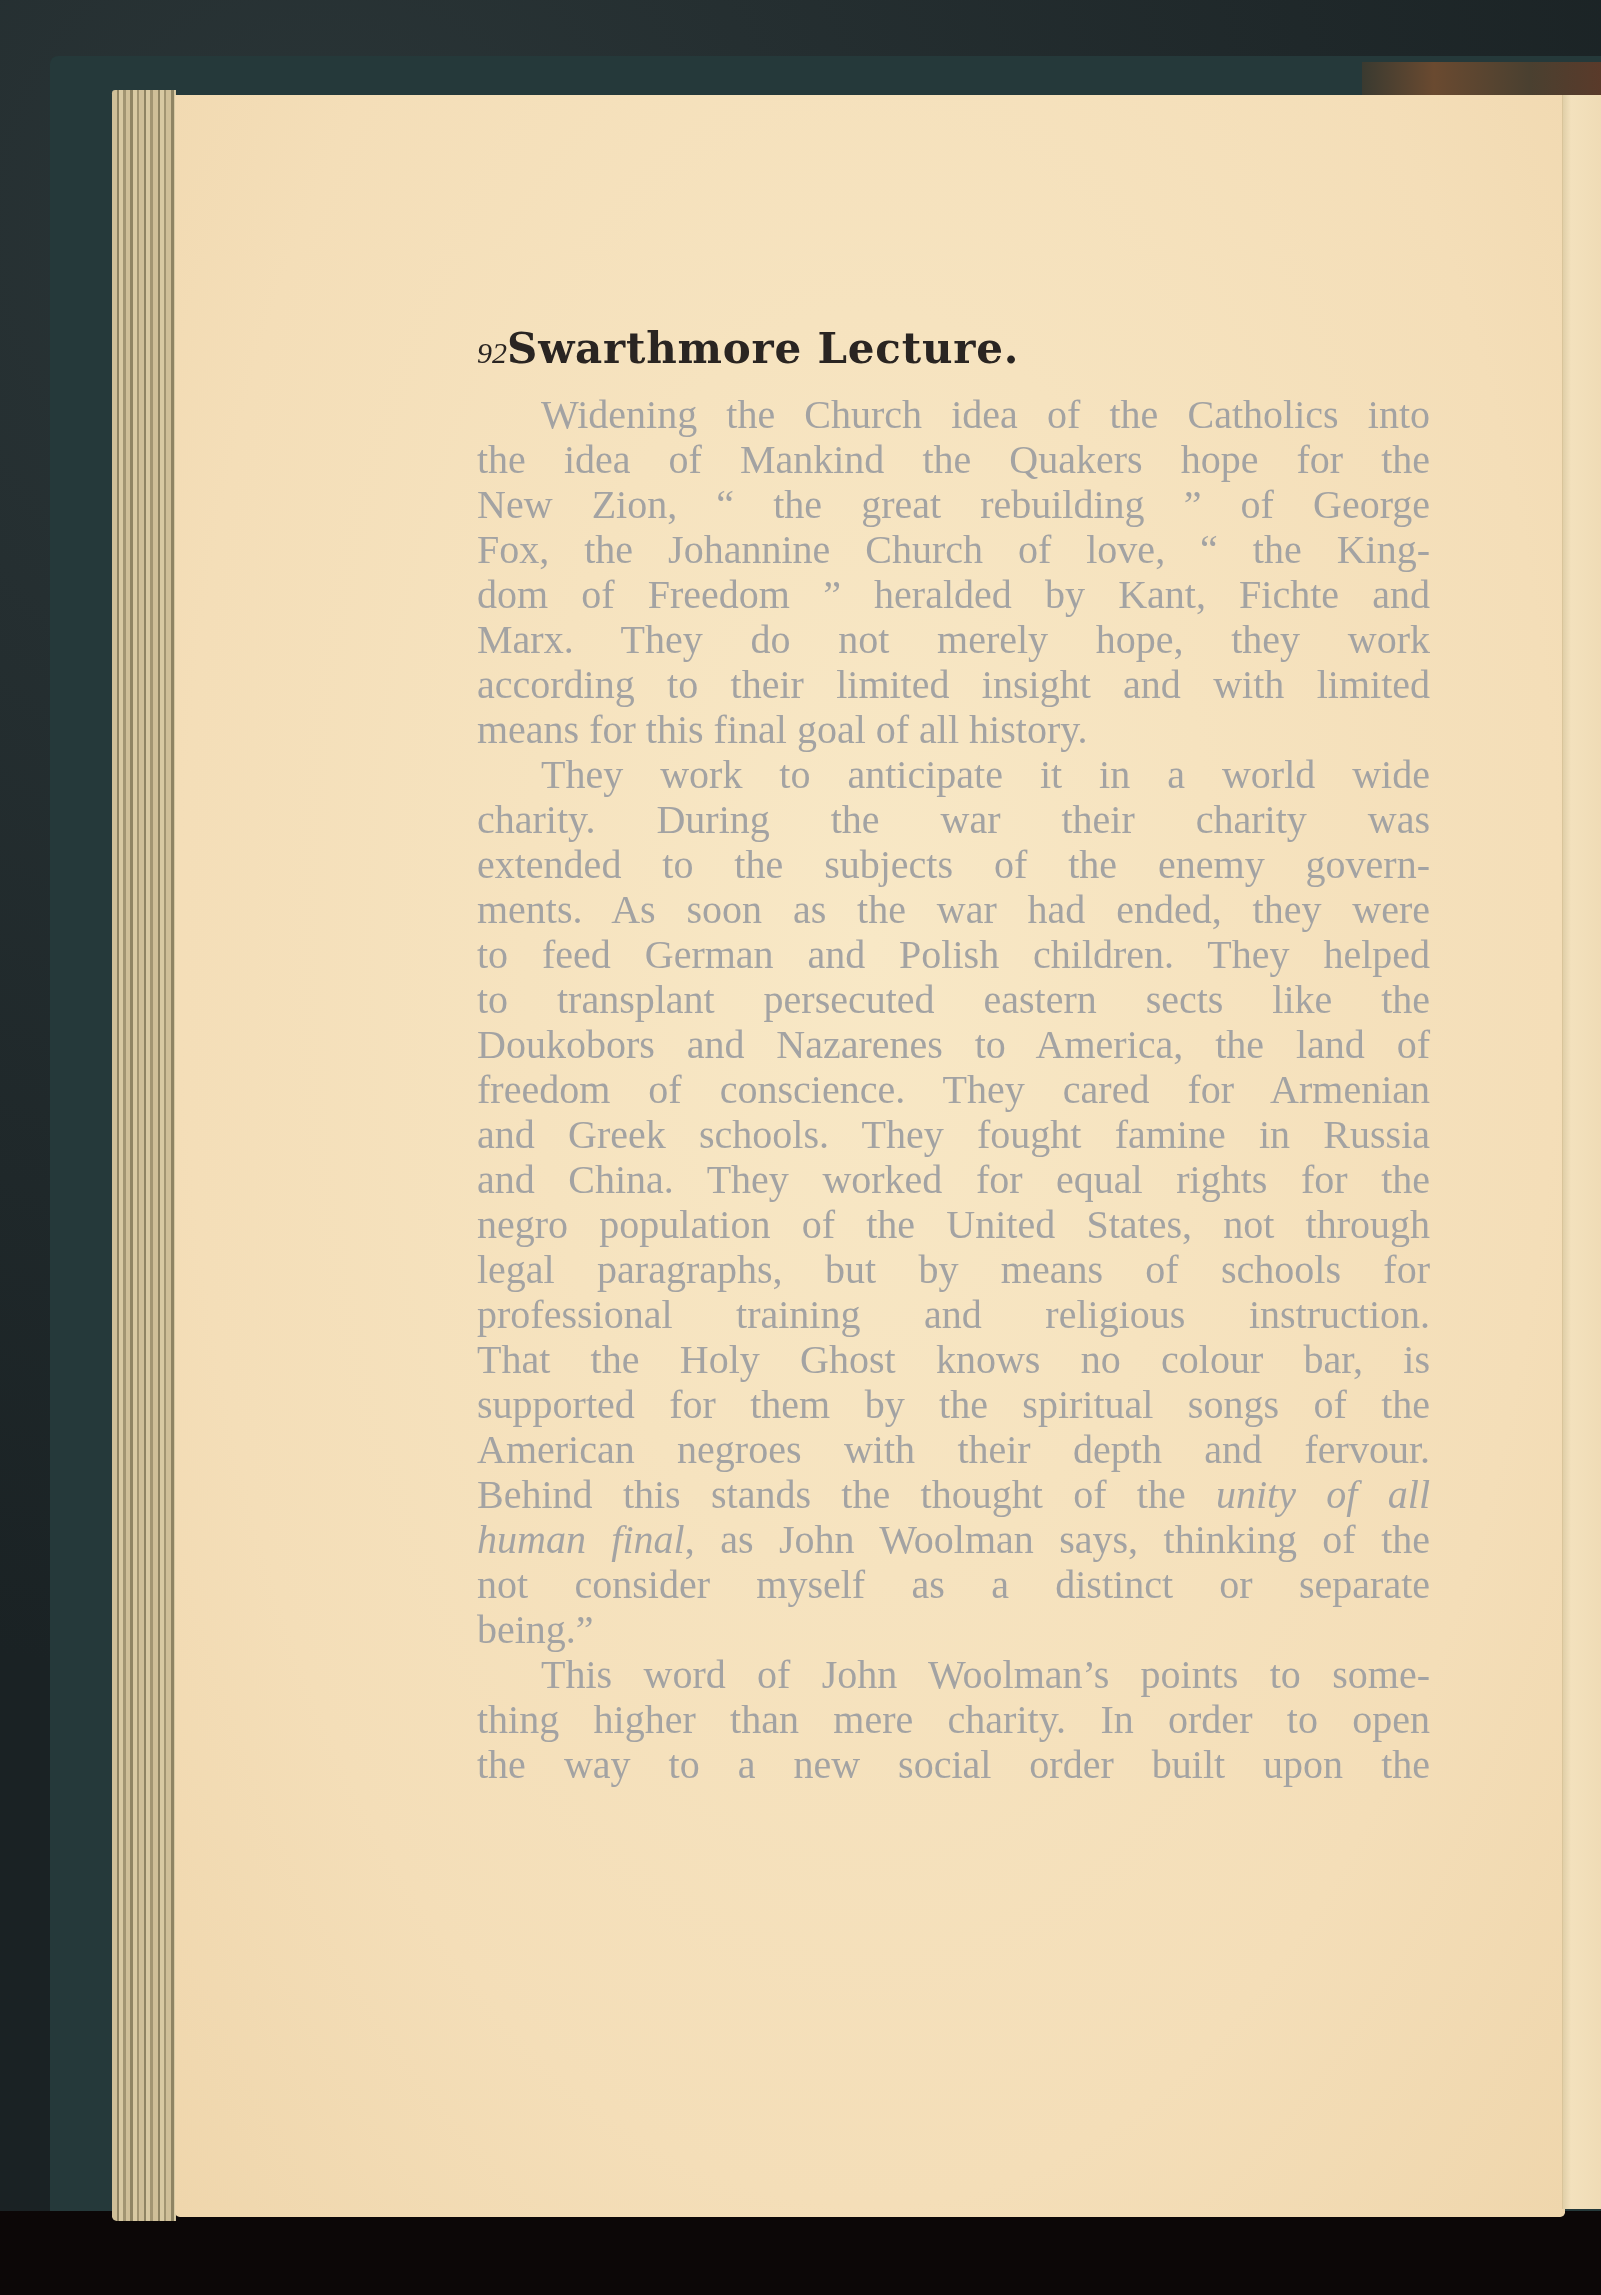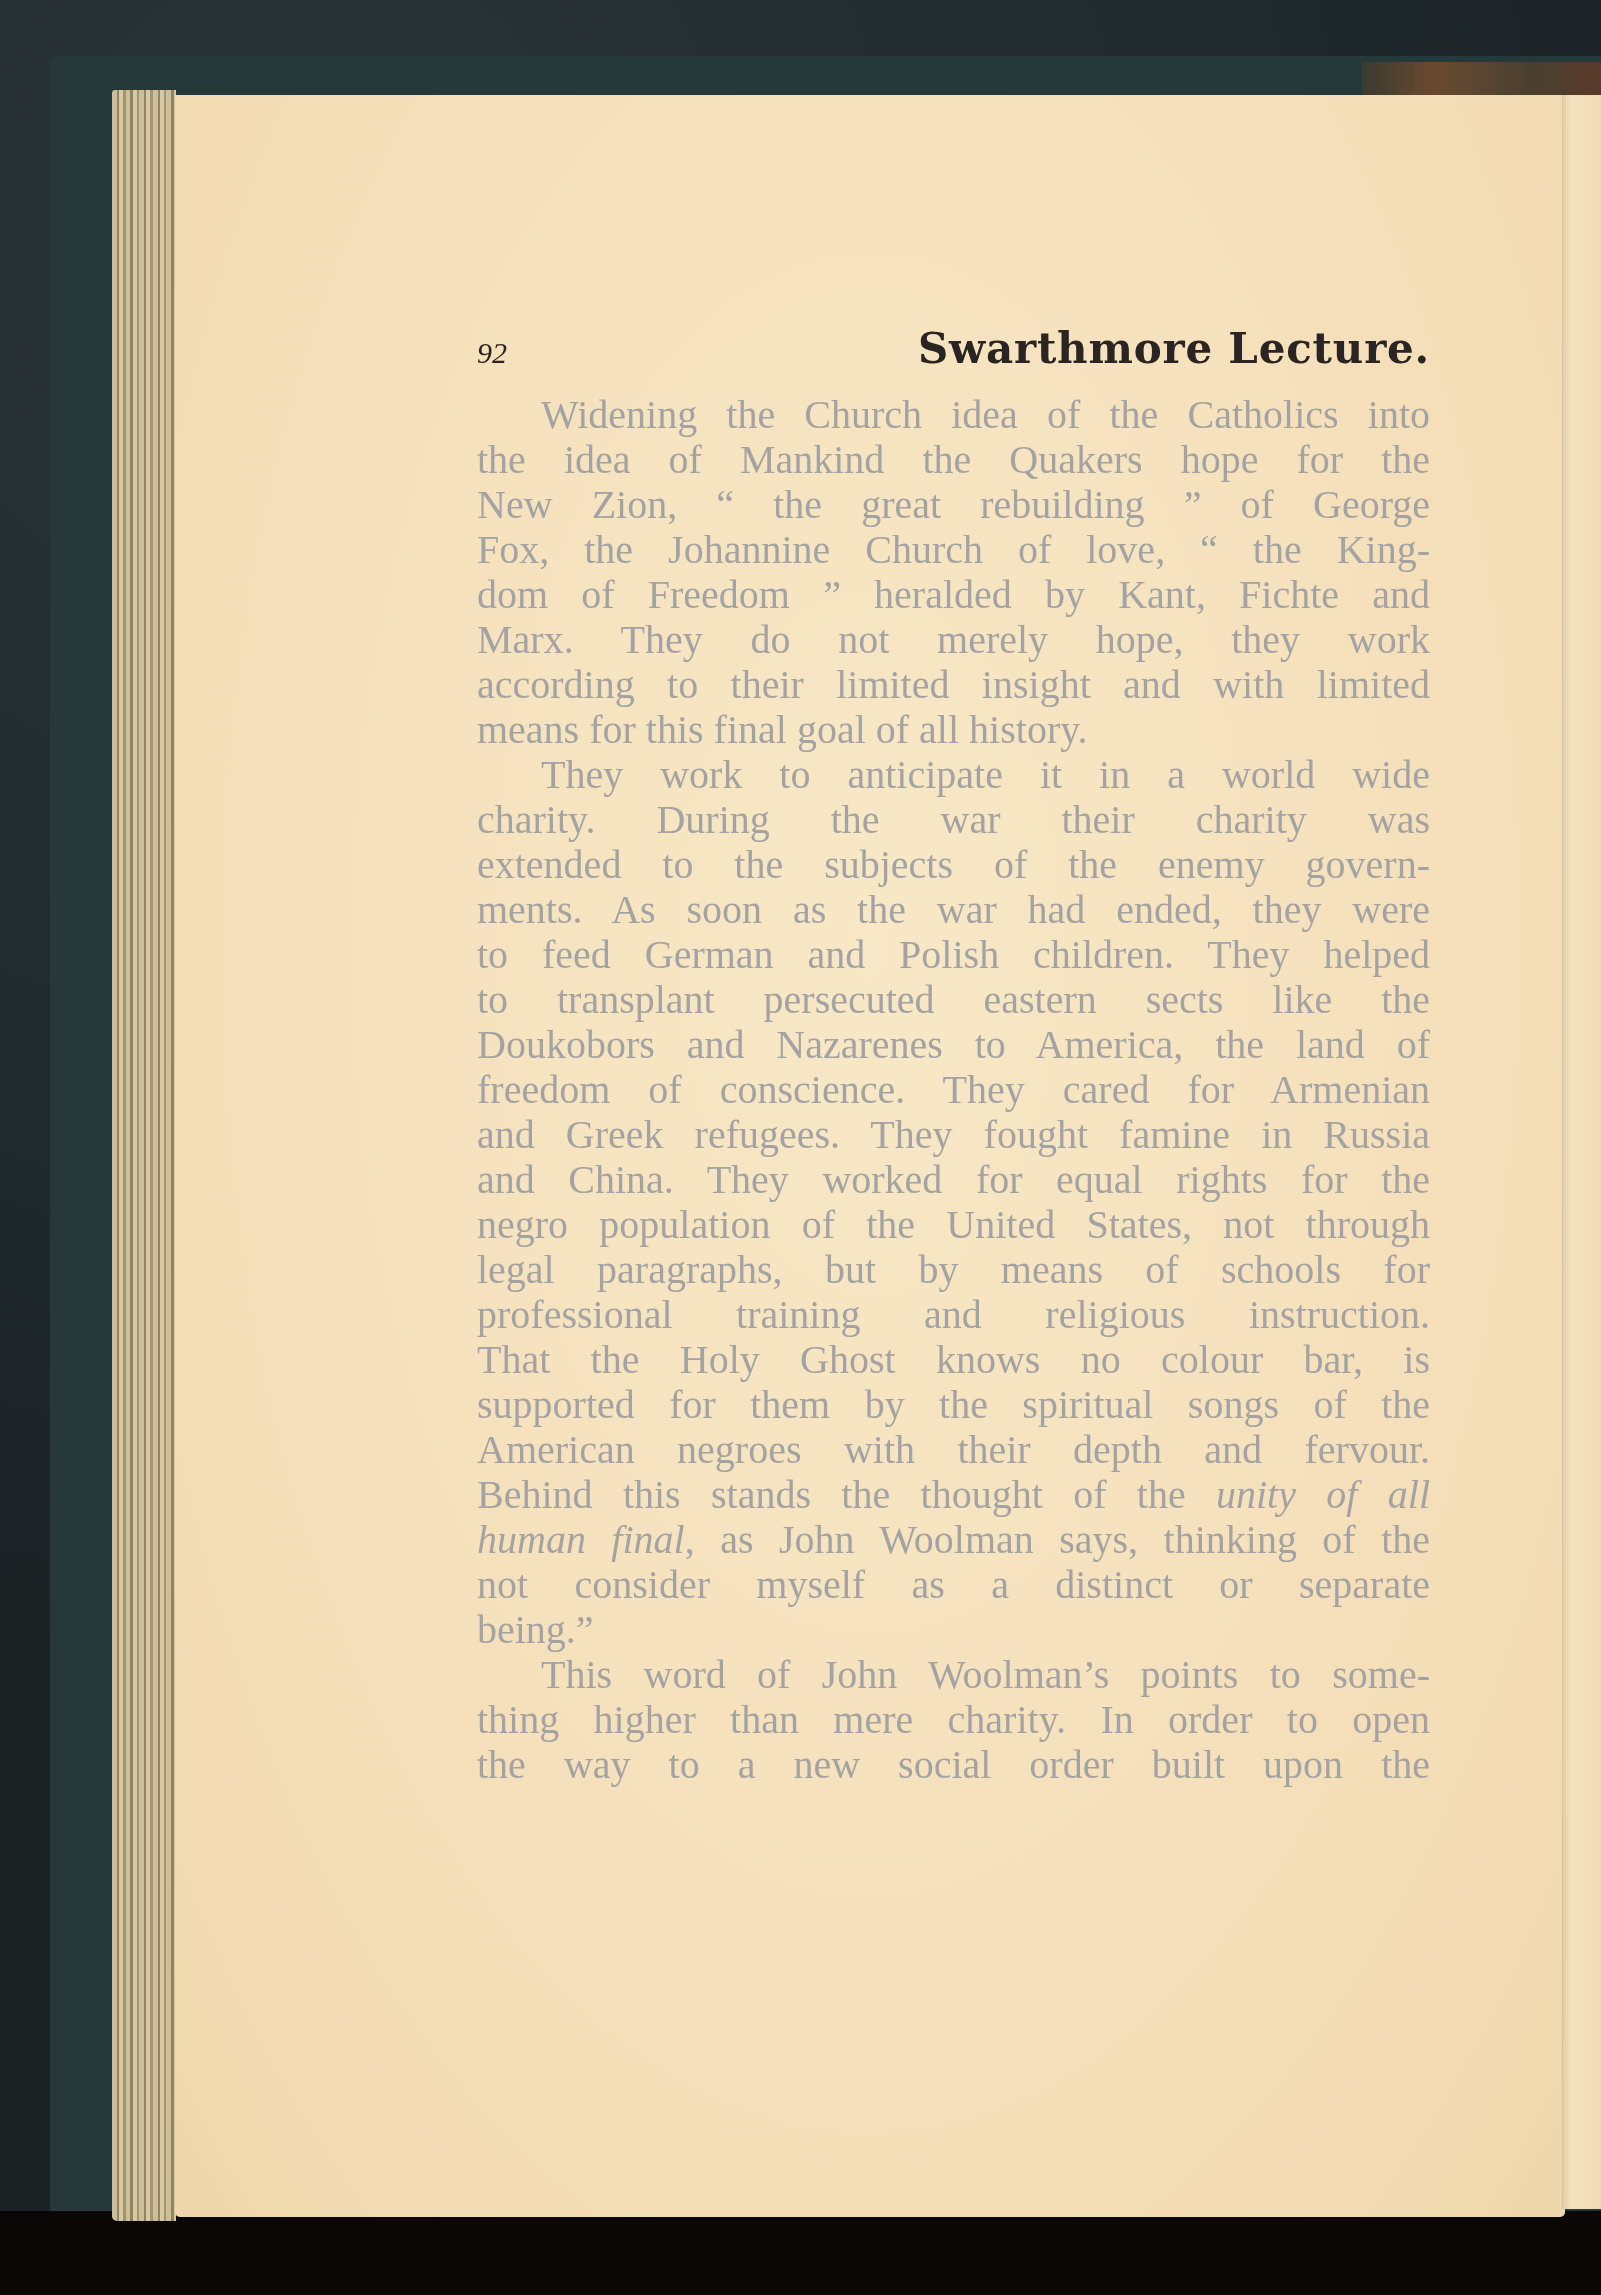--- a/index.html
+++ b/index.html
@@ -39,21 +39,21 @@
       radial-gradient(ellipse at 50% 40%, #f8e8c6 0, #f4deb8 70%, #efd6ac 100%);
     border-bottom-left-radius: 4.8px; border-bottom-right-radius: 4.8px;
   }
   .gutter {
     position: absolute; left: 1562px; top: 95px; width: 40px; height: 2114px;
     background: linear-gradient(90deg, #e0cfa8 0, #f3e1bd 20%, #efdbb5 100%);
     border-left: 1.6px solid #d9c49a;
   }
   .header {
     position: absolute; left: 477px; top: 324px; width: 953px; height: 48px;
-    display: flex; justify-content: space-between; align-items: baseline;
+    display: flex; justify-content: flex-start; align-items: baseline;
     color: #2a2522;
   }
   .page-number {
     font-size: 30px; font-family: "Liberation Serif", serif; font-style: italic;
   }
   .running-head {
     font-size: 42px; font-weight: bold; letter-spacing: 0.8px;
     font-family: "DejaVu Serif", serif;
   }
   .body-text {
@@ -96,21 +96,21 @@
   <span class="line last">means for this final goal of all history.</span>
 
   <span class="line indent">They work to anticipate it in a world wide</span>
   <span class="line">charity.  During the war their charity was</span>
   <span class="line">extended to the subjects of the enemy govern-</span>
   <span class="line">ments.  As soon as the war had ended, they were</span>
   <span class="line">to feed German and Polish children.  They helped</span>
   <span class="line">to transplant persecuted eastern sects like the</span>
   <span class="line">Doukobors and Nazarenes to America, the land of</span>
   <span class="line">freedom of conscience.  They cared for Armenian</span>
-  <span class="line">and Greek refugees.  They fought famine in Russia</span>
+  <span class="line">and Greek schools.  They fought famine in Russia</span>
   <span class="line">and China.  They worked for equal rights for the</span>
   <span class="line">negro population of the United States, not through</span>
   <span class="line">legal paragraphs, but by means of schools for</span>
   <span class="line">professional training and religious instruction.</span>
   <span class="line">That the Holy Ghost knows no colour bar, is</span>
   <span class="line">supported for them by the spiritual songs of the</span>
   <span class="line">American negroes with their depth and fervour.</span>
   <span class="line"><span>Behind this stands the thought of the</span> <span class="italic">unity of all</span></span>
   <span class="line"><span class="italic">human final</span><span>, as John Woolman says, thinking of the</span></span>
   <span class="line">not consider myself as a distinct or separate</span>

